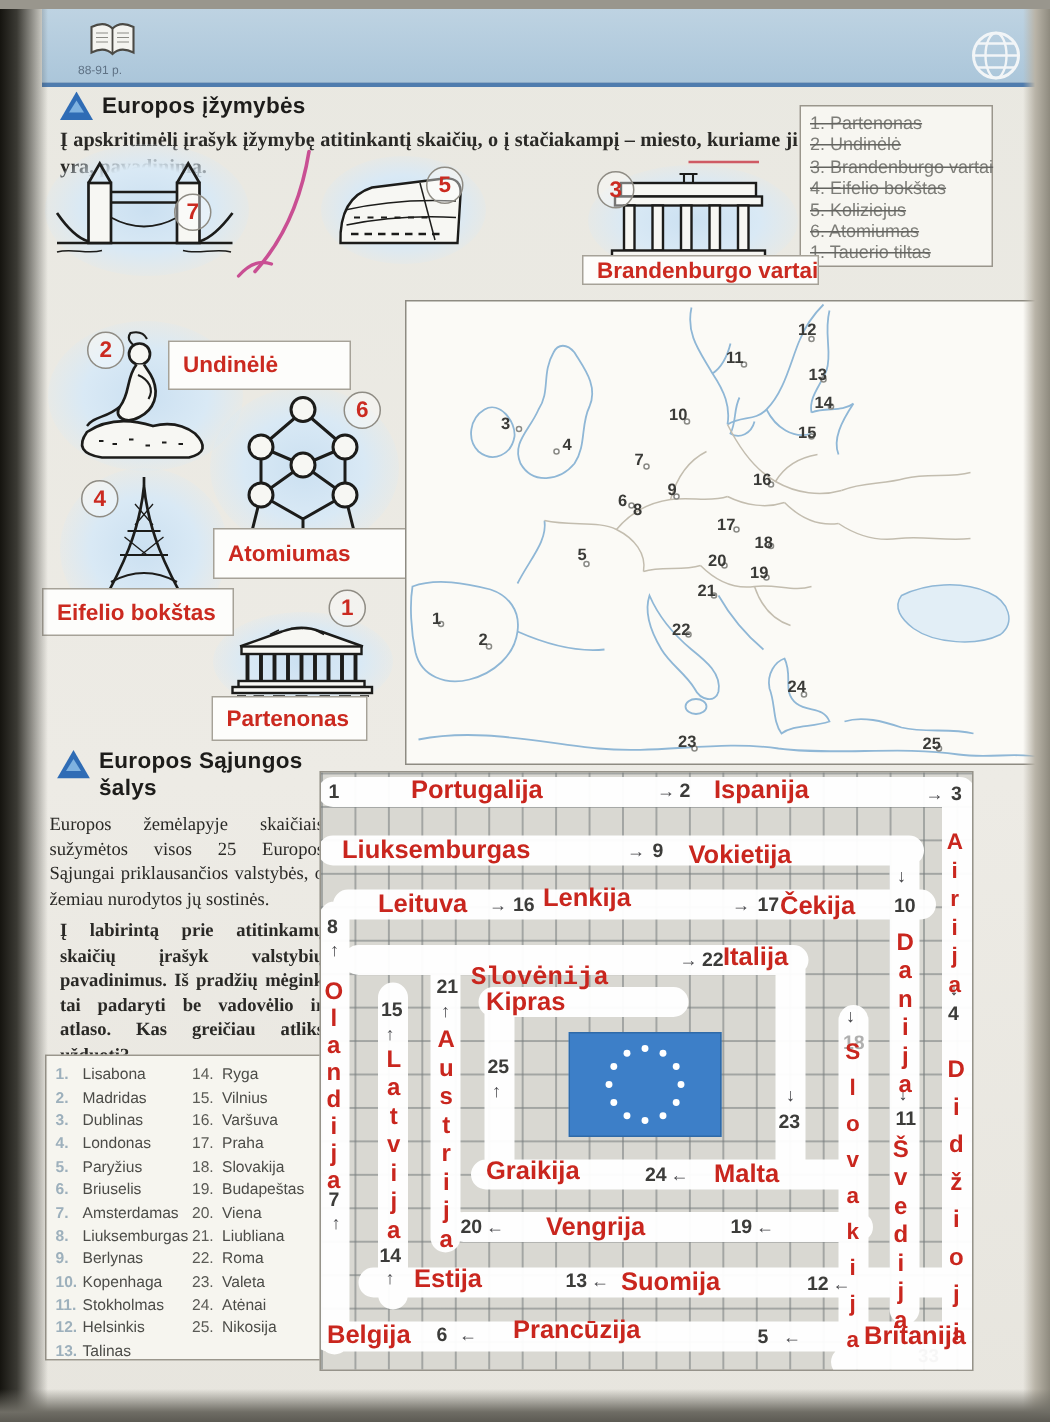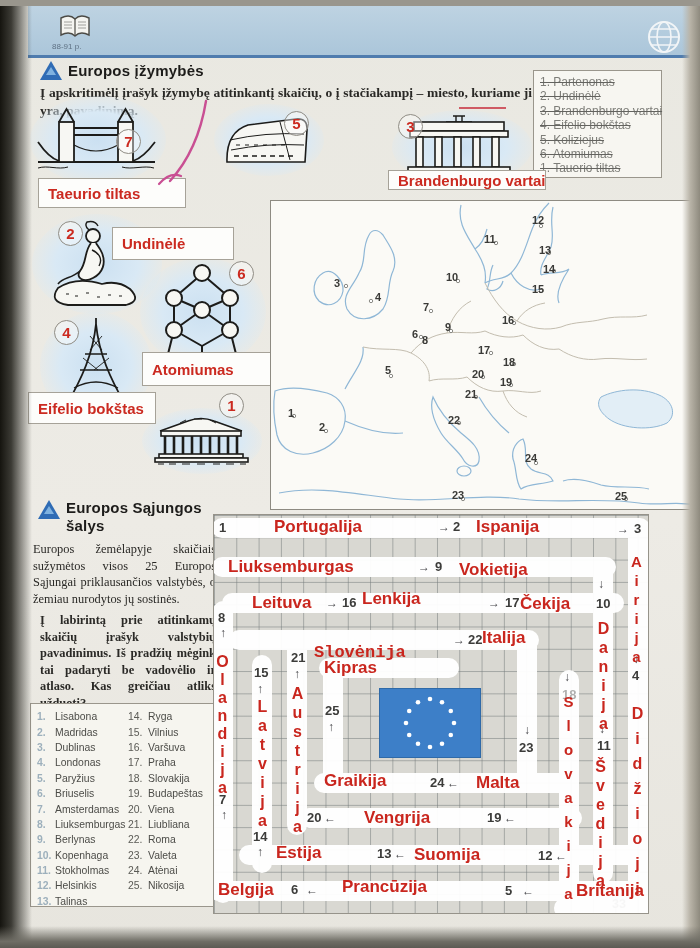--- a/index.html
+++ b/index.html
@@ -110,21 +110,20 @@
       <rect x="25" y="22" width="15" height="40" fill="#f7f7f3"></rect>
         <path d="M25 22 L32.5 9 L40 22"></path>
       <rect x="84" y="22" width="15" height="40" fill="#f7f7f3"></rect>
         <path d="M84 22 L91.5 9 L99 22"></path>
       <path d="M40 28 H84 M40 35 H84"></path>
       <path d="M4 42 Q15 58 25 61 M99 61 Q109 58 121 42"></path>
       <path d="M40 45 Q62 57 84 45" stroke-width="1.2"></path>
     </svg>
   </div>
   <div class="abs circnum" style="left:116px;top:129px;">7</div>
-  <div class="abs lblbox" style="left:38px;top:178px;width:148px;height:30px;">Taeurio tiltas</div>
 
   <div class="abs" style="left:220px;top:110px;">
     <svg width="95" height="62" viewBox="0 0 95 62" stroke="#1c1c1a" fill="none" stroke-width="1.6">
       <path d="M7 52 Q6 22 28 15 L76 9 Q88 8 87 20 L85 52 Z" fill="#f7f7f3"></path>
       <path d="M10 30 Q45 22 84 24" stroke-width="1"></path>
       <path d="M11 40 Q46 33 84 35" stroke-width="1"></path>
       <path d="M14 46 h5 m4 0 h5 m4 0 h5 m4 0 h5 m4 0 h5 m4 0 h5 m4 0 h5" stroke-width="1.6"></path>
       <path d="M16 35 h4 m5 0 h4 m5 0 h4 m5 0 h4 m5 0 h4 m5 0 h4" stroke-width="1.2"></path>
       <path d="M60 12 L70 50" stroke-width="1"></path>
     </svg>
@@ -194,20 +193,21 @@
       <path d="M10 17 L38 7 Q51 2 64 7 L92 17" fill="#f7f7f3"></path>
       <path d="M30 9 l6 -3 m8 -1 l8 0 m8 1 l6 3" stroke-width="1"></path>
       <rect x="11" y="17" width="80" height="5" fill="#f7f7f3"></rect>
       <path d="M15 22 V40 M24 22 V40 M33 22 V40 M42 22 V40 M51 22 V40 M60 22 V40 M69 22 V40 M78 22 V40 M87 22 V40" stroke-width="2.6"></path>
       <rect x="9" y="40" width="84" height="4" fill="#f7f7f3"></rect>
       <rect x="5" y="44" width="93" height="4" fill="#f7f7f3"></rect>
       <path d="M8 50 h6 m5 0 h7 m6 0 h8 m7 0 h8 m8 0 h7 m6 0 h8 m6 0 h6" stroke-width="1"></path>
     </svg>
   </div>
   <div class="abs circnum" style="left:219px;top:393px;">1</div>
+  <div class="abs lblbox" style="left:141px;top:464px;width:104px;height:30px;">Partenonas</div>
 
   <div class="abs map">
     <svg width="425" height="308" viewBox="0 0 425 308">
       <path d="M330 196 C346 188 370 186 388 194 C402 200 406 214 396 222 C380 230 352 228 338 218 C330 212 324 204 330 196 Z" fill="#e2eef6" stroke="#8fb7d6" stroke-width="1"></path>
       <g fill="none" stroke="#8fb7d6" stroke-width="1.2">
         <path d="M190 4 C186 22 196 34 204 48 C212 60 216 70 214 82 M204 48 C210 44 214 36 216 28 M214 82 C224 76 232 80 240 72 C252 60 256 40 262 26 C266 16 272 8 278 2"></path>
         <path d="M282 6 C278 22 284 34 280 46 C276 56 268 64 270 74 M270 74 C280 70 290 74 298 68 M240 72 C246 84 258 92 270 88 M298 68 C290 80 284 92 288 102"></path>
         <path d="M222 64 C218 72 220 80 216 88 C222 92 230 88 232 80"></path>
         <path d="M98 34 C90 48 96 60 88 72 C82 86 70 94 76 108 C84 122 102 120 112 108 C120 96 116 82 122 70 C128 56 118 44 112 34 C107 28 101 28 98 34 Z"></path>
         <path d="M52 72 C42 78 40 92 48 100 C58 108 70 102 72 90 C73 80 62 66 52 72 Z"></path>

